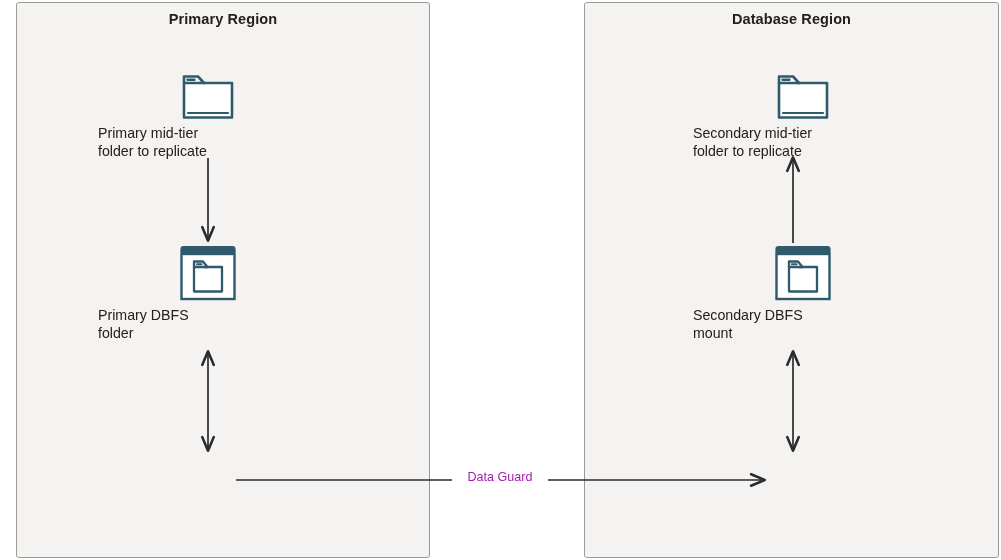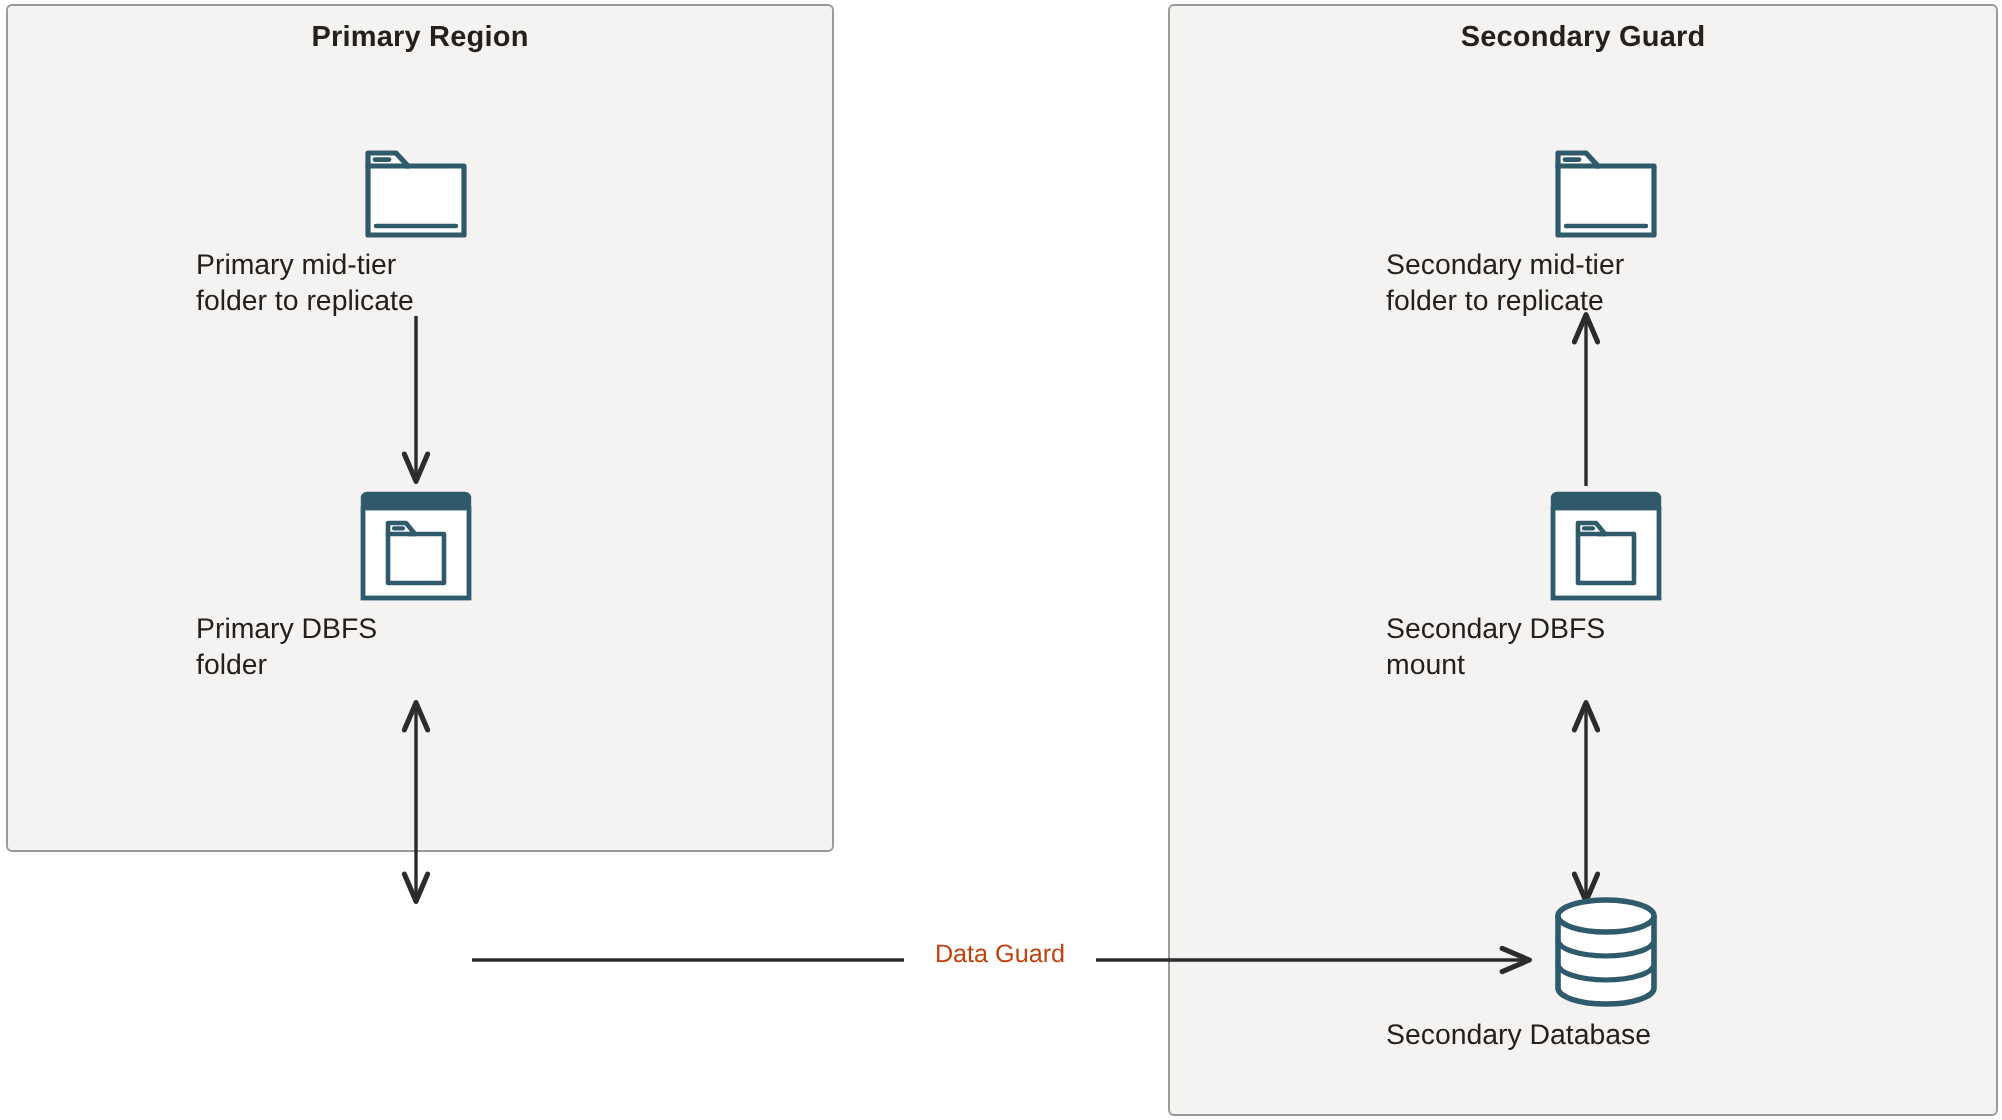--- a/index.html
+++ b/index.html
@@ -20,21 +20,21 @@
     width: 1001px;
     height: 560px;
   }
   .region-box {
     position: absolute;
     background: #f4f3f1;
     border: 1px solid #9b9a97;
     border-radius: 3px;
     box-sizing: border-box;
   }
-  #region-primary  { left: 3px;   top: 2px; width: 414px; height: 424px; }
+  #region-primary  { left: 16px;   top: 2px; width: 414px; height: 556px; }
   #region-secondary{ left: 584px; top: 2px; width: 415px; height: 556px; }
 
   .region-title {
     position: absolute;
     top: 8px;
     left: 0;
     width: 100%;
     text-align: center;
     font-size: 14.5px;
     font-weight: bold;
@@ -79,35 +79,35 @@
     pointer-events: none;
   }
 
   .dg-label {
     position: absolute;
     left: 455px;
     top: 470px;
     width: 90px;
     text-align: center;
     font-size: 12.6px;
-    color: #c2410c;
+    color: #a21caf;
     background: #ffffff;
   }
 </style>
 </head>
 <body>
 
 <div class="canvas">
 
   <div class="region-box" id="region-primary">
     <div class="region-title">Primary Region</div>
   </div>
 
   <div class="region-box" id="region-secondary">
-    <div class="region-title">Secondary Guard</div>
+    <div class="region-title">Database Region</div>
   </div>
 
   <svg class="edge-layer" viewBox="0 0 1001 560" width="1001" height="560">
     <defs>
       <marker id="arrowhead" markerWidth="10" markerHeight="10" refX="8.6" refY="4" orient="auto" markerUnits="strokeWidth">
         <path d="M1,0.6 L9,4 L1,7.4" fill="none" stroke="#2b2b2b" stroke-width="1.5" stroke-linecap="round" stroke-linejoin="round"></path>
       </marker>
       <marker id="arrowtail" markerWidth="10" markerHeight="10" refX="1.4" refY="4" orient="auto" markerUnits="strokeWidth">
         <path d="M9,0.6 L1,4 L9,7.4" fill="none" stroke="#2b2b2b" stroke-width="1.5" stroke-linecap="round" stroke-linejoin="round"></path>
       </marker>
@@ -175,25 +175,14 @@
         <rect x="4.5" y="10" width="53" height="45" fill="#ffffff" stroke="#2f5a6b" stroke-width="2.4"></rect>
         <path d="M17,23 L17,47.5 L45,47.5 L45,23 L27,23" fill="#ffffff" stroke="#2f5a6b" stroke-width="2.3" stroke-linejoin="round" stroke-linecap="round"></path>
         <path d="M17,23 L17,17.5 L26,17.5 L30.5,23 L17,23 Z" fill="#ffffff" stroke="#2f5a6b" stroke-width="2.3" stroke-linejoin="round" stroke-linecap="round"></path>
         <line x1="20" y1="20.2" x2="24.5" y2="20.2" stroke="#2f5a6b" stroke-width="2.1" stroke-linecap="round"></line>
       </svg>
     </div>
     <div class="node-label">Secondary DBFS
 mount</div>
   </div>
 
-  <div class="node col-s row-db">
-    <div class="icon-wrap">
-      <svg width="62" height="62" viewBox="0 0 62 62" aria-hidden="true">
-        <path d="M7,13 L7,49 C7,53.4 17.7,57 31,57 C44.3,57 55,53.4 55,49 L55,13" fill="#ffffff" stroke="#2f5a6b" stroke-width="2.8" stroke-linejoin="round"></path>
-        <ellipse cx="31" cy="13" rx="24" ry="8" fill="#ffffff" stroke="#2f5a6b" stroke-width="2.8"></ellipse>
-        <path d="M7,25 C7,29.4 17.7,33 31,33 C44.3,33 55,29.4 55,25" fill="none" stroke="#2f5a6b" stroke-width="2.6"></path>
-        <path d="M7,37 C7,41.4 17.7,45 31,45 C44.3,45 55,41.4 55,37" fill="none" stroke="#2f5a6b" stroke-width="2.6"></path>
-      </svg>
-    </div>
-    <div class="node-label">Secondary Database</div>
-  </div>
 
 </div>
 
 </body></html>

